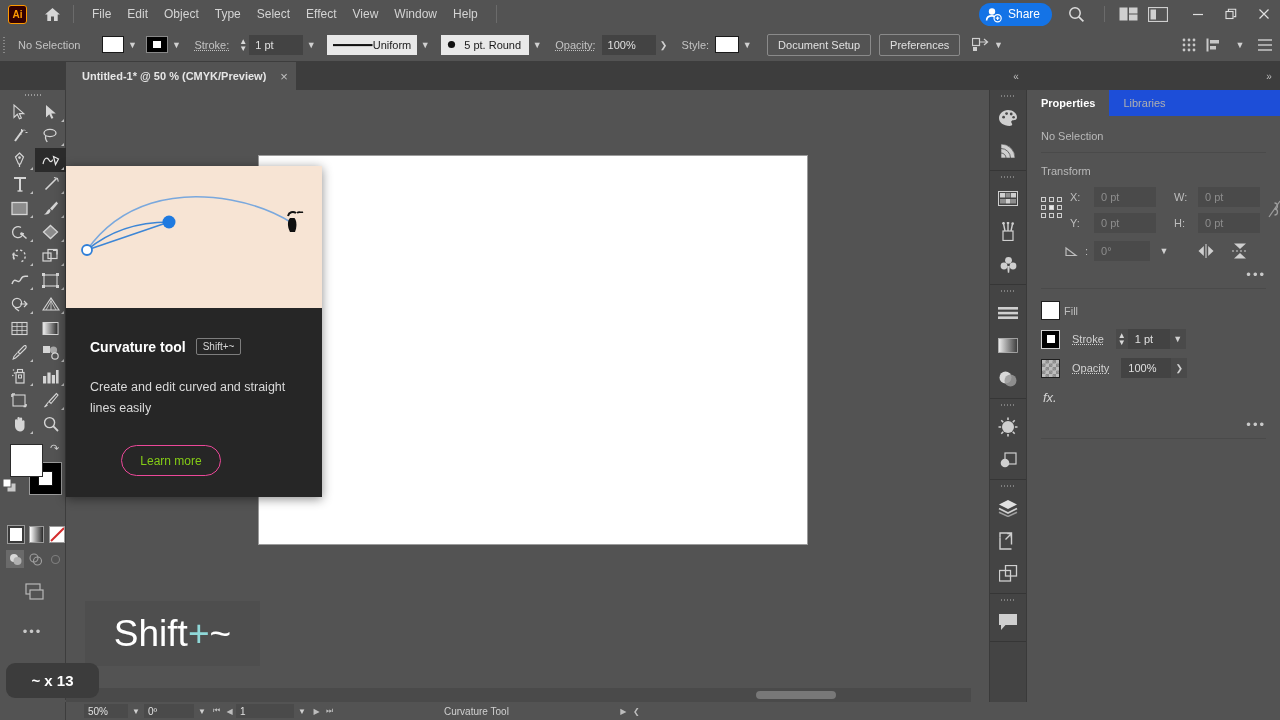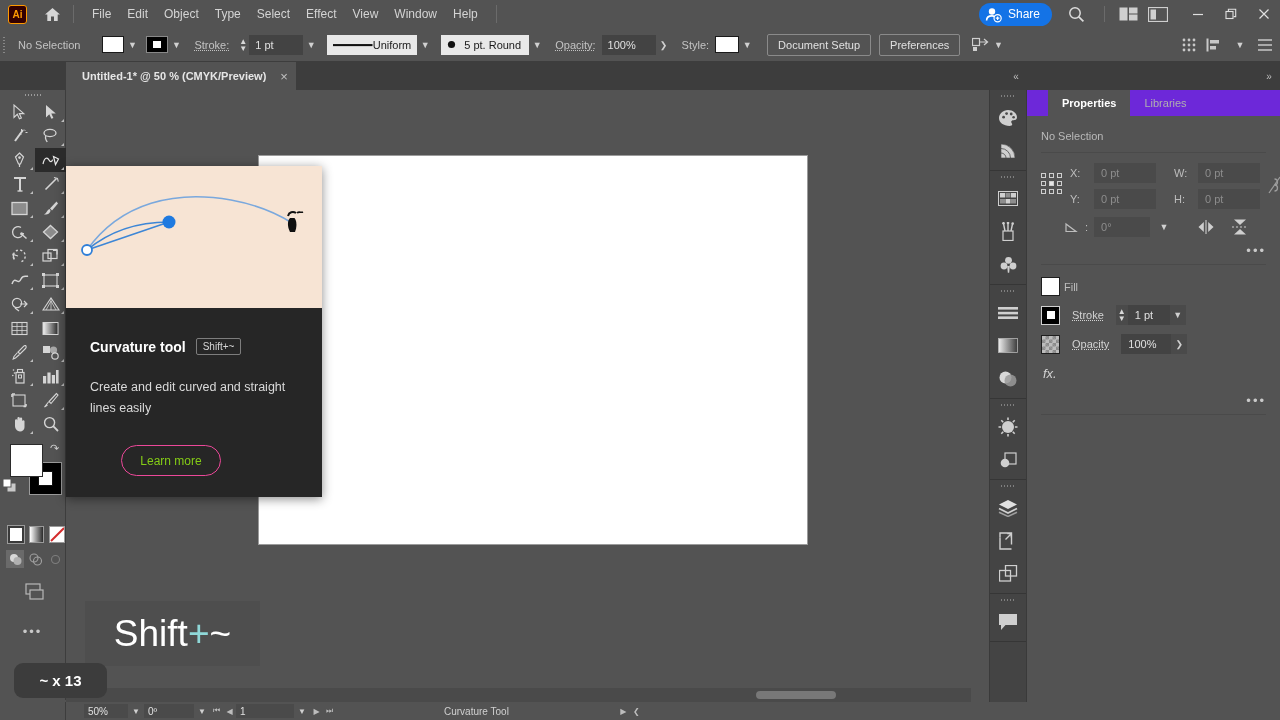--- a/index.html
+++ b/index.html
@@ -191,21 +191,21 @@
   .dhandle { height:11px; display:flex; align-items:center; justify-content:center; }
   .dhandle .grip-dots { width:14px; height:2px;
     background: repeating-linear-gradient(to right,#7f7f7f 0 1px,transparent 1px 3px);}
   .dicon { height:33px; display:flex; align-items:center; justify-content:center; }
 
   
   .props {
     position:absolute; right:0; top:90px; width:253px; height:612px;
     background:#535353;
   }
-  .props-tabs { display:flex; height:26px; background:#6d28d9;padding-left:21px; }
+  .props-tabs { display:flex; height:26px; background:#1d4ed8; }
   .ptab { padding:0 14px; display:flex; align-items:center; font-size:11px; color:#b0b0b0;}
   .ptab.active { background:#535353; color:#ffffff; font-weight:bold; }
   .p-sec-label { font-size:11px; color:#b9b9b9; }
   .p-divider { height:1px; background:#4a4a4a; margin:0 14px; }
   .p-input {
     background:#4a4a4a; height:20px; display:flex; align-items:center;
     padding:0 6px; font-size:11px; color:#8d8d8d; border:1px solid transparent;
   }
   .p-input.filled { color:#e0e0e0; background:#434343; }
   .p-row { display:flex; align-items:center; }
@@ -218,21 +218,21 @@
 
   
   .keyoverlay {
     position:absolute; left:85px; top:601px; width:175px; height:65px;
     background:#4e4e4e; display:flex; align-items:center; justify-content:center;
     z-index:60;
   }
   .keyoverlay span { font-size:37px; color:#ffffff; font-family:"Liberation Sans", sans-serif;}
   .keyoverlay .plus { color:#8fd8d8; }
   .keycount {
-    position:absolute; left:14px; top:663px; width:93px; height:35px;
+    position:absolute; left:6px; top:663px; width:93px; height:35px;
     background:#3c3c3c; border-radius:9px;
     display:flex; align-items:center; justify-content:center;
     font-size:15px; font-weight:bold; color:#ffffff; z-index:61;
   }
 
   
   .statusbar {
     position:absolute; left:0; bottom:0; width:1280px; height:18px;
     background:#535353; display:flex; align-items:center; font-size:10px; color:#d0d0d0;
   }
@@ -892,20 +892,23 @@
     <div class="props-tabs">
       <div class="ptab active">Properties</div>
       <div class="ptab">Libraries</div>
     </div>
 
     <div style="padding:14px 14px 10px 14px;">
       <div class="p-sec-label">No Selection</div>
     </div>
     <div class="p-divider"></div>
 
+    <div style="padding:12px 14px 0 14px;">
+      <div class="p-sec-label">Transform</div>
+    </div>
 
     <div style="display:flex; align-items:flex-start; padding:10px 10px 0 14px; gap:8px;">
       <div style="padding-top:10px;">
         <div class="ref-grid">
           <div class="ref-dot"></div>
             <div class="ref-dot"></div>
             <div class="ref-dot"></div>
           <div class="ref-dot"></div>
             <div class="ref-dot on"></div>
             <div class="ref-dot"></div>

